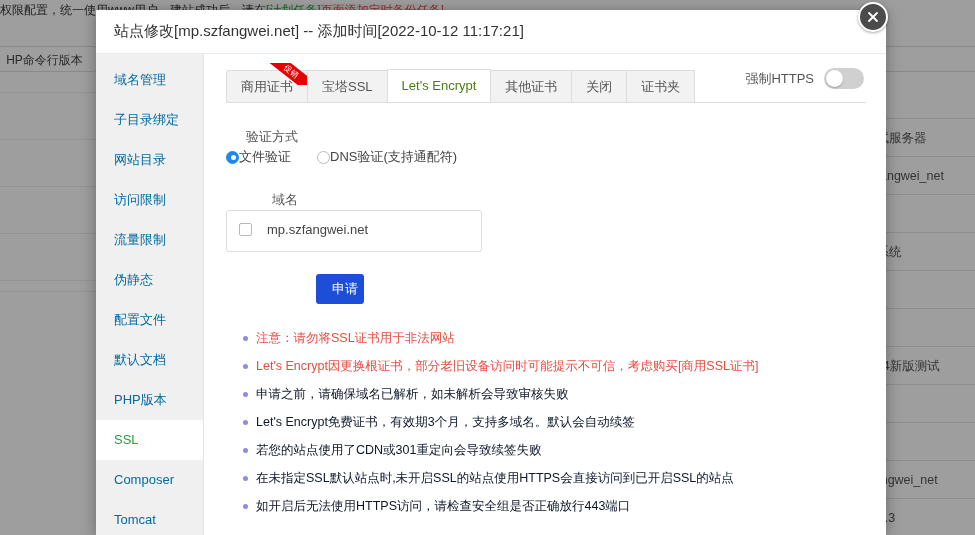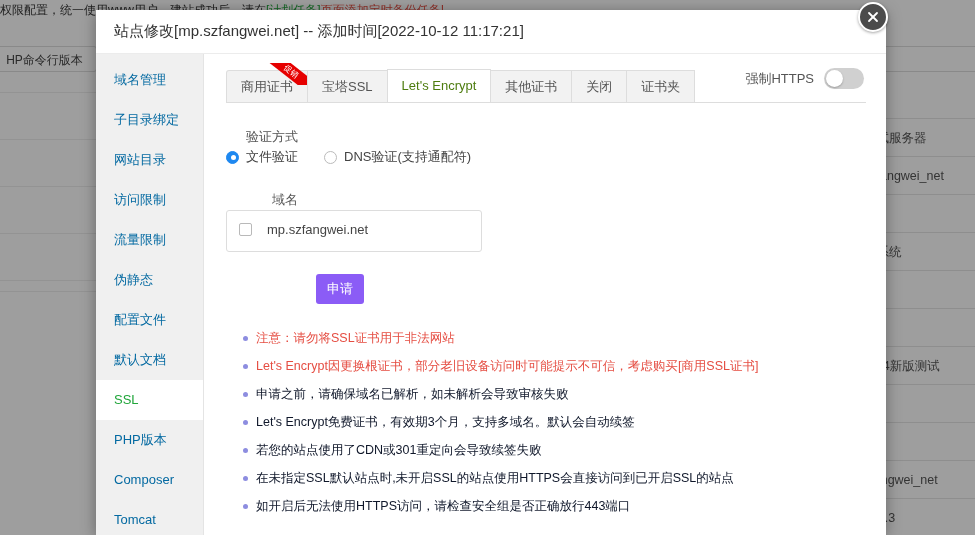--- a/index.html
+++ b/index.html
@@ -112,44 +112,45 @@
   }
   .toggle .knob{
     position:absolute;left:2px;top:2px;width:17px;height:17px;border-radius:50%;background:#fff;
     box-shadow:0 1px 2px rgba(0,0,0,.25);
   }
 
   
   .form-row{display:flex;align-items:flex-start;margin-top:24px;flex-direction:column;}
   .form-label{width:72px;text-align:right;font-size:13px;color:#555;line-height:20px;flex:none;padding-right:14px;}
   .radio-group{display:flex;align-items:center;gap:26px;padding-top:1px;}
-  .radio{display:flex;align-items:center;gap:7px;font-size:13px;color:#444;cursor:pointer;}
+  .radio{display:flex;align-items:center;font-size:13px;color:#444;cursor:pointer;}
   .radio .dot{
     width:13px;height:13px;border-radius:50%;border:1px solid #bbb;background:#fff;
     box-sizing:border-box;flex:none;position:relative;
   }
   .radio.on .dot{border-color:#1e88f0;background:#1e88f0;}
   .radio.on .dot:after{
     content:"";position:absolute;left:3.5px;top:3.5px;width:5px;height:5px;border-radius:50%;background:#fff;
   }
 
   #domain-box{
     width:256px;min-height:42px;border:1px solid #ddd;border-radius:3px;
     padding:11px 12px;box-sizing:border-box;background:#fff;
   }
   .dm-item{display:flex;align-items:center;gap:15px;font-size:13px;color:#444;cursor:pointer;}
   .dm-item .cb{
     width:13px;height:13px;border:1px solid #b9b9b9;border-radius:2px;background:#fff;
     box-sizing:border-box;flex:none;
   }
 
   #apply-btn{
-    margin:22px 0 0 90px;width:48px;height:30px;background:#8b5cf6;color:#fff;
+    margin:22px 0 0 90px;width:48px;height:30px;background:#1d4ed8;color:#fff;
     border:none;border-radius:3px;font-size:13px;cursor:pointer;
     font-family:Liberation Serif, serif;
+    text-align:right;
   }
 
   
   #notes{margin:26px 0 0 14px;padding:0;list-style:none;}
   #notes li{
     position:relative;padding-left:16px;margin-bottom:12px;font-size:12.5px;color:#0f172a;line-height:16px;
     white-space:nowrap;
   }
   #notes li:before{
     content:"";position:absolute;left:3px;top:6px;width:5px;height:5px;border-radius:50%;background:#8d8de0;
@@ -205,22 +206,22 @@
 
     <div id="side">
       <div class="side-item">域名管理</div>
       <div class="side-item">子目录绑定</div>
       <div class="side-item">网站目录</div>
       <div class="side-item">访问限制</div>
       <div class="side-item">流量限制</div>
       <div class="side-item">伪静态</div>
       <div class="side-item">配置文件</div>
       <div class="side-item">默认文档</div>
+      <div class="side-item">PHP版本</div>
       <div class="side-item active">SSL</div>
-      <div class="side-item">PHP版本</div>
       <div class="side-item">Composer</div>
       <div class="side-item">Tomcat</div>
     </div>
 
     <div id="content">
 
       <div id="tabs-row">
         <div class="tab">
           <span>商用证书</span>
           <span id="tab-promo-ribbon">

